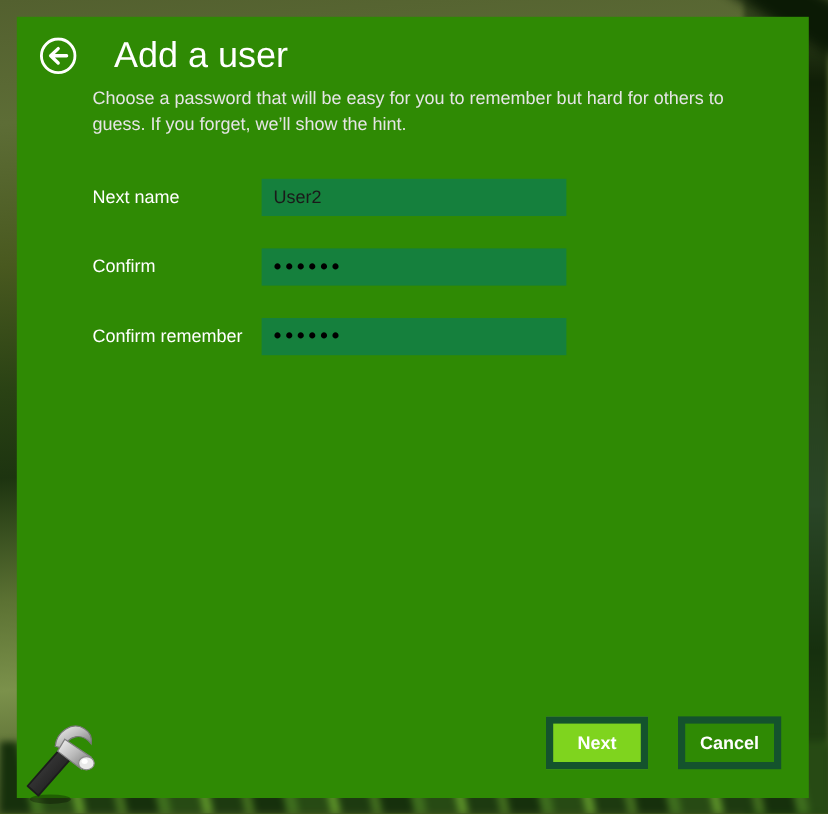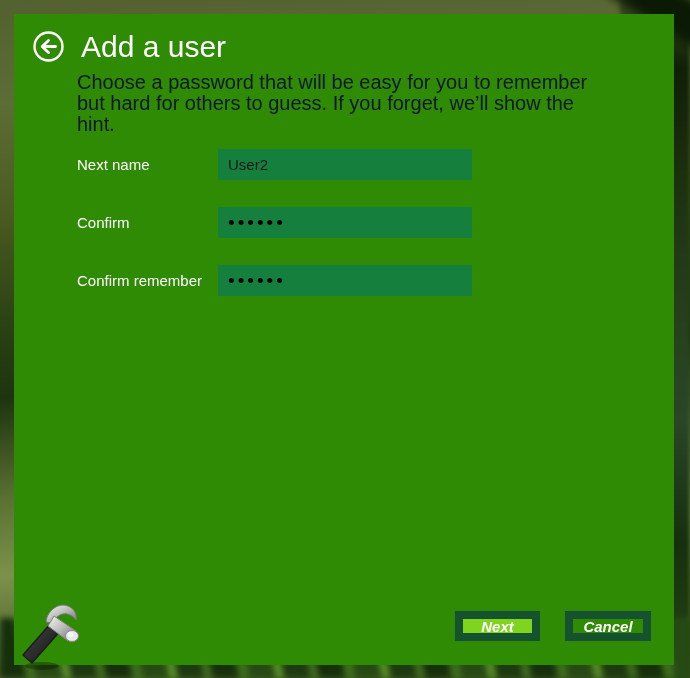--- a/index.html
+++ b/index.html
@@ -45,37 +45,37 @@
   .dialog {
     position: absolute;
     left: 14px; top: 14px;
     width: 660px; height: 651px;
     background: #2f8a04;
     color: #fff;
   }
 
   .header {
     position: absolute; left: 19px; top: 17px;
-    display: flex; align-items: center; gap: 17px;
+    display: flex; align-items: center; gap: 31px;
   }
   .back-btn {
     width: 31px; height: 31px; flex: 0 0 auto;
     background: transparent; border: none; cursor: pointer; padding: 0;
     display: block;
   }
   .back-btn svg { display: block; }
   .title {
     font-size: 30px; font-weight: 300; letter-spacing: 0;
     color: #fff; white-space: nowrap; line-height: 31px;
   }
 
   .description {
     position: absolute; left: 63px; top: 58px;
     width: 537px;
-    font-size: 20px; line-height: 21px; color: #0f172a;
+    font-size: 15px; line-height: 21px; color: #e5e5e5;
   }
 
   
   .form { position: absolute; left: 63px; top: 135px; }
   .form-row {
     display: flex; align-items: center;
     height: 31px; margin-bottom: 27px;
   }
   .form-label {
     width: 141px; font-size: 15px; color: #fff; flex: 0 0 auto;
@@ -106,26 +106,25 @@
     background: transparent; border: none; cursor: pointer;
     display: flex; align-items: center; justify-content: center; padding: 0;
   }
 
   
   .footer {
     position: absolute; right: 23px; bottom: 24px;
     display: flex; gap: 25px;
   }
   .btn {
-    height: 30px; border: 8px solid #14532d;
+    height: 44px; border: 6px solid #14532d;
     font-family: "Liberation Sans", sans-serif;
     font-size: 15px; font-weight: 600; color: #ffffff;
     display: flex; align-items: center; justify-content: center;
     cursor: pointer;
-    font-style: italic;
   }
   .btn-next { width: 85px; background: #7fd41e; }
   .btn-cancel { width: 86px; background: transparent; text-align: right; }
 
   
   .hammer {
     position: absolute; left: 16px; top: 598px;
     width: 72px; height: 74px; z-index: 5;
   }
 </style>

